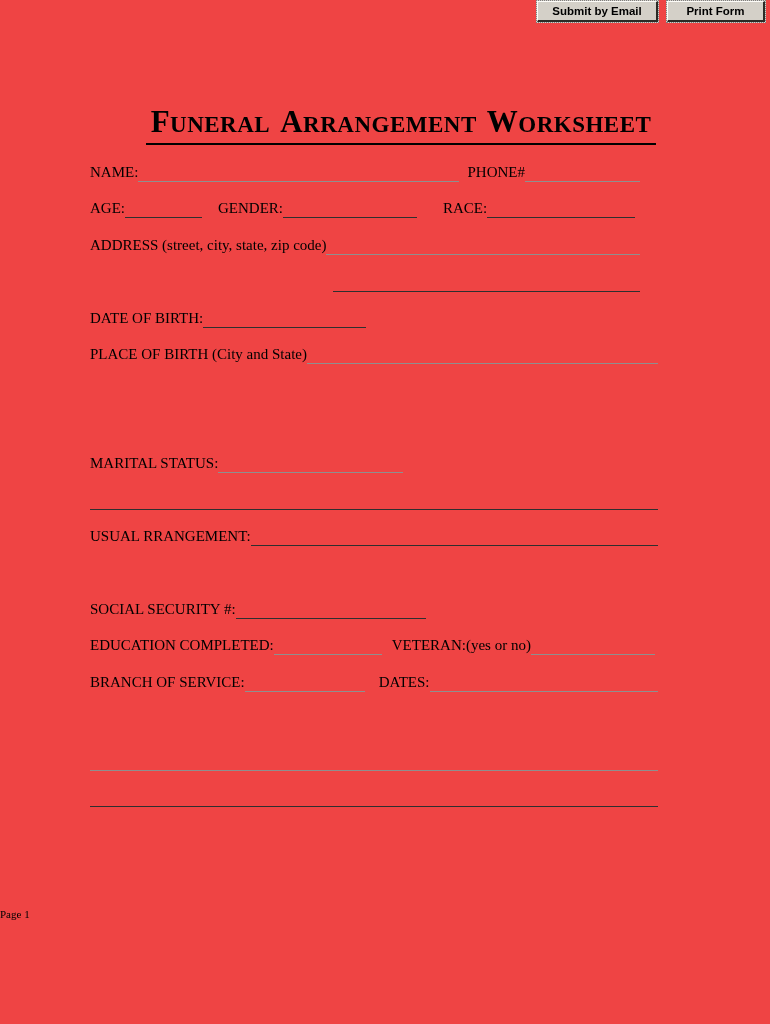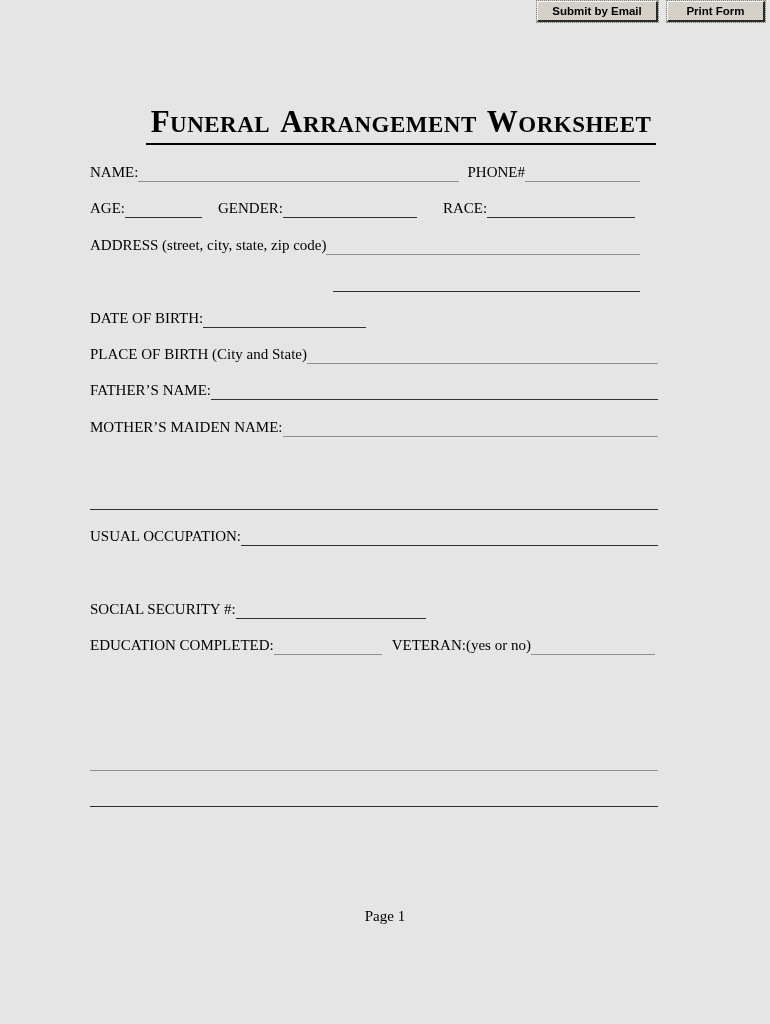--- a/index.html
+++ b/index.html
@@ -1,17 +1,17 @@
 <!DOCTYPE html>
 <html><head>
 <meta charset="utf-8">
 <style>
   html,body { margin:0; padding:0; background:#ffffff; }
   .page {
-    position:relative; width:770px; height:1024px; background:#e5e5e5;
+    position:relative; width:770px; height:1024px; background:#ef4444;
     font-family:"Liberation Serif", serif; color:#000; overflow:hidden;
   }
 
   
   .btn-wrap {
     position:absolute; top:0; height:23px; box-sizing:border-box;
     border:1px dotted #7f7f7f; background:#d4d0c8;
   }
   .btn-wrap.submit { left:536px; width:123px; }
   .btn-wrap.print  { left:666px; width:100px; }
@@ -42,21 +42,21 @@
   .fline.gray { border-bottom-color:#8f8f8f; }
   .g8{width:8px;flex:0 0 auto;} .g10{width:10px;flex:0 0 auto;} .g14{width:14px;flex:0 0 auto;}
   .g16{width:16px;flex:0 0 auto;} .g26{width:26px;flex:0 0 auto;}
   .w77{width:77px;} .w108{width:108px;} .w115{width:115px;} .w120{width:120px;}
   .w134{width:134px;} .w163{width:163px;} .w185{width:185px;} .w190{width:190px;}
   .mr3{margin-right:3px;} .mr12{margin-right:12px;} .mr18{margin-right:18px;} .mr23{margin-right:23px;}
 
   .hline { position:absolute; border-top:1px solid #2f2f2f; }
   .hline.gray { border-top-color:#8f8f8f; }
 
-  .footer { position:absolute; top:908px; left:0; width:100%; text-align:center; font-size:15px; }
+  .footer { position:absolute; top:908px; left:0; width:100%; text-align:left; font-size:11px; }
 </style>
 </head>
 <body>
 
 <div class="page">
 
   <div class="btn-wrap submit">
     <button class="pdf-btn">Submit by Email</button>
   </div>
   <div class="btn-wrap print">
@@ -96,54 +96,57 @@
   <div class="row" style="top:308px">
     <span class="lbl">DATE OF BIRTH:</span>
     <span class="fline w163"></span>
   </div>
 
   <div class="row" style="top:344px">
     <span class="lbl">PLACE OF BIRTH (City and State)</span>
     <span class="fline flex gray"></span>
   </div>
 
-  <div class="row" style="top:380px">
-    <span class="lbl">FATHER’S NAME:</span>
-    <span class="fline flex"></span>
+
+
+  <div class="row" style="top:453px">
+    <span class="lbl">MARITAL STATUS:</span>
+    <span class="fline w185 gray"></span>
   </div>
-
-  <div class="row" style="top:417px">
-    <span class="lbl">MOTHER’S MAIDEN NAME:</span>
-    <span class="fline flex gray"></span>
-  </div>
-
 
   <div class="row" style="top:490px">
     <span class="fline flex"></span>
   </div>
 
   <div class="row" style="top:526px">
-    <span class="lbl">USUAL OCCUPATION:</span>
+    <span class="lbl">USUAL RRANGEMENT:</span>
     <span class="fline flex"></span>
   </div>
 
 
   <div class="row" style="top:635px">
     <span class="lbl">EDUCATION COMPLETED:</span>
     <span class="fline w108 gray"></span>
     <span class="g10"></span>
     <span class="lbl">VETERAN:(yes or no)</span>
     <span class="fline flex gray mr3"></span>
   </div>
 
   <div class="row" style="top:599px">
     <span class="lbl">SOCIAL SECURITY #:</span>
     <span class="fline w190"></span>
   </div>
 
+  <div class="row" style="top:672px">
+    <span class="lbl">BRANCH OF SERVICE:</span>
+    <span class="fline w120 gray"></span>
+    <span class="g14"></span>
+    <span class="lbl">DATES:</span>
+    <span class="fline flex gray"></span>
+  </div>
 
 
   <div class="hline gray" style="top:770px; left:90px; width:568px;"></div>
   <div class="hline" style="top:806px; left:90px; width:568px;"></div>
 
   <div class="footer">Page 1</div>
 
 </div>
 
 </body></html>

